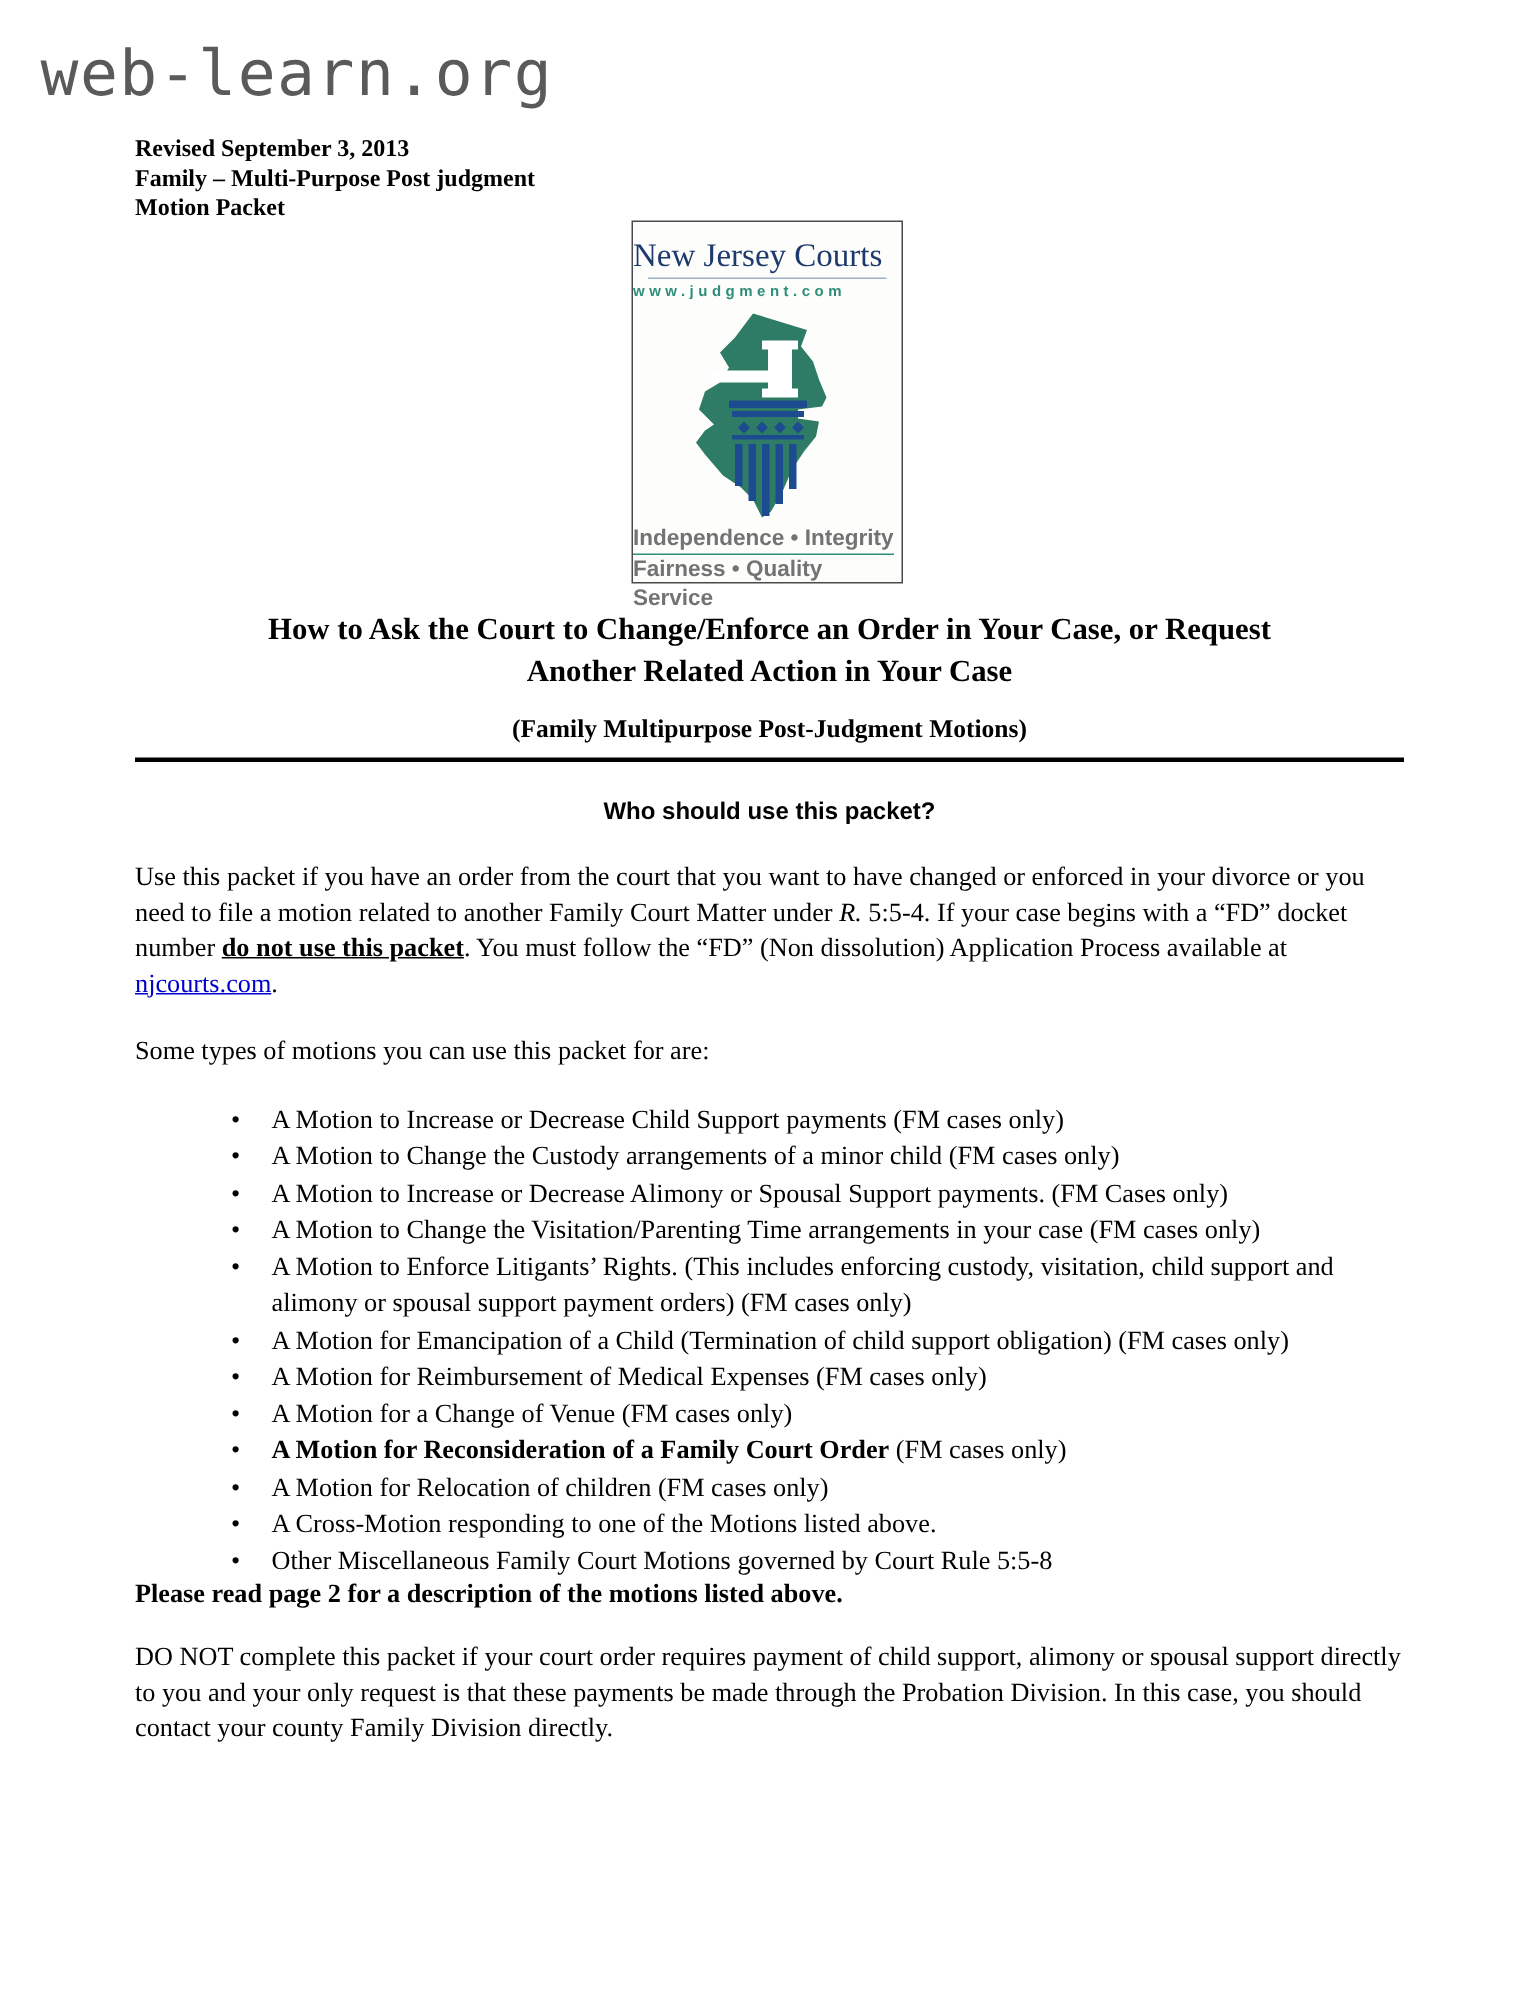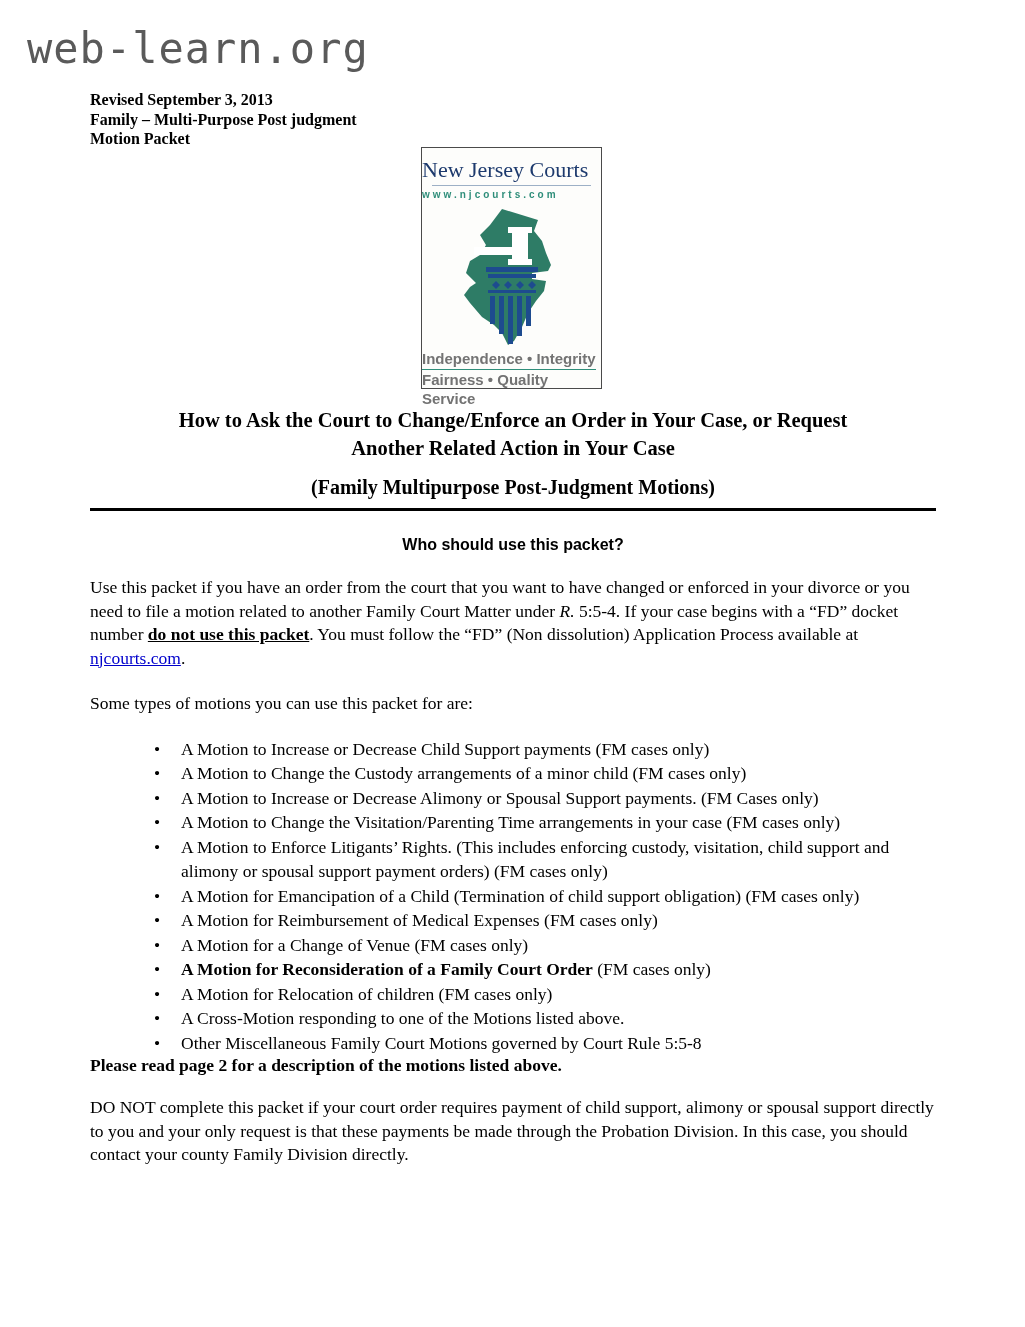--- a/index.html
+++ b/index.html
@@ -89,21 +89,21 @@
   }
   .title {
     font-family: "Liberation Serif", serif;
     font-size: 20.5px;
     font-weight: bold;
     text-align: center;
     line-height: 27.5px;
   }
   .subtitle {
     font-family: "Liberation Serif", serif;
-    font-size: 20px;
+    font-size: 17px;
     font-weight: bold;
     text-align: center;
     margin-top: 14px;
   }
   .rule-thick {
     height: 3px;
     background: #000;
     margin-top: 9px;
   }
   .section-heading {
@@ -170,21 +170,21 @@
 
   <div class="rev-block">
     <div>Revised September 3, 2013</div>
     <div>Family – Multi-Purpose Post judgment</div>
     <div>Motion Packet</div>
   </div>
 
   <div class="logo-box">
     <div class="logo-title">New Jersey Courts</div>
     <div class="logo-rule"></div>
-    <div class="logo-url">www.njcourts.com</div>
+    <div class="logo-url">www.judgment.com</div>
     <div class="logo-graphic">
       <svg width="112" height="142" viewBox="0 0 112 142" xmlns="http://www.w3.org/2000/svg">
 
         <path fill="#2e7c66" d="M46,4 L82,15 L78,26 L86,36 L90,48 L95,60 L92,66 L76,68 L76,74 L90,76 L88,86 L80,96 L72,108 L66,122 L58,136 L52,140 L46,128 L38,120 L26,112 L14,98 L8,90 L14,82 L20,78 L10,68 L14,56 L24,50 L30,40 L24,30 L34,20 Z"></path>
 
         <rect x="56" y="24" width="16" height="34" fill="#ffffff"></rect>
         <rect x="52" y="22" width="24" height="6" fill="#ffffff"></rect>
         <rect x="52" y="54" width="24" height="6" fill="#ffffff"></rect>
 
         <rect x="18" y="42" width="38" height="8" fill="#ffffff"></rect>

